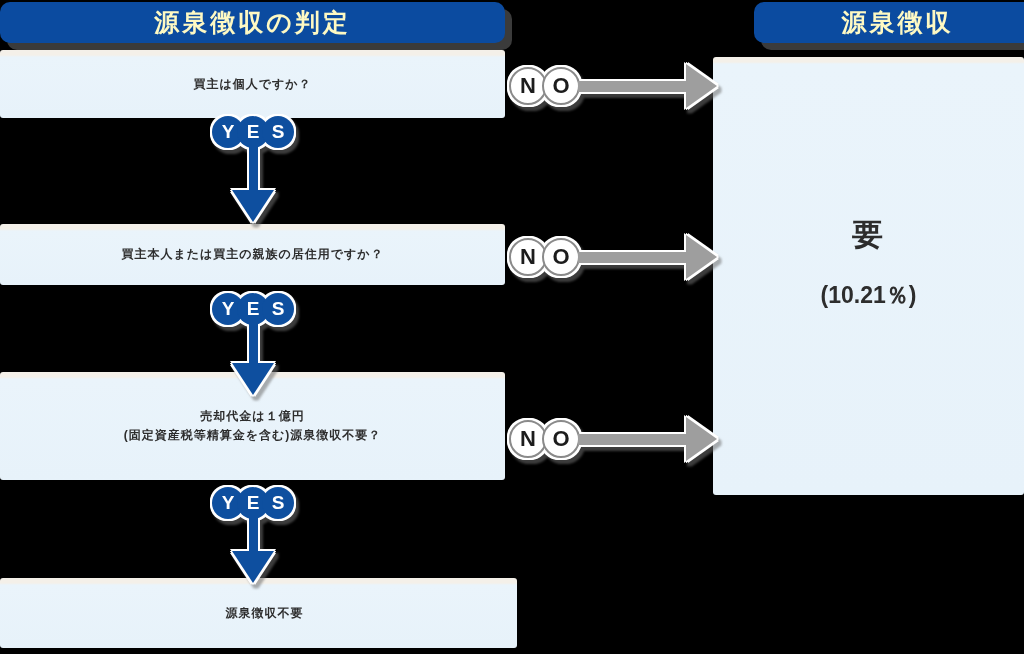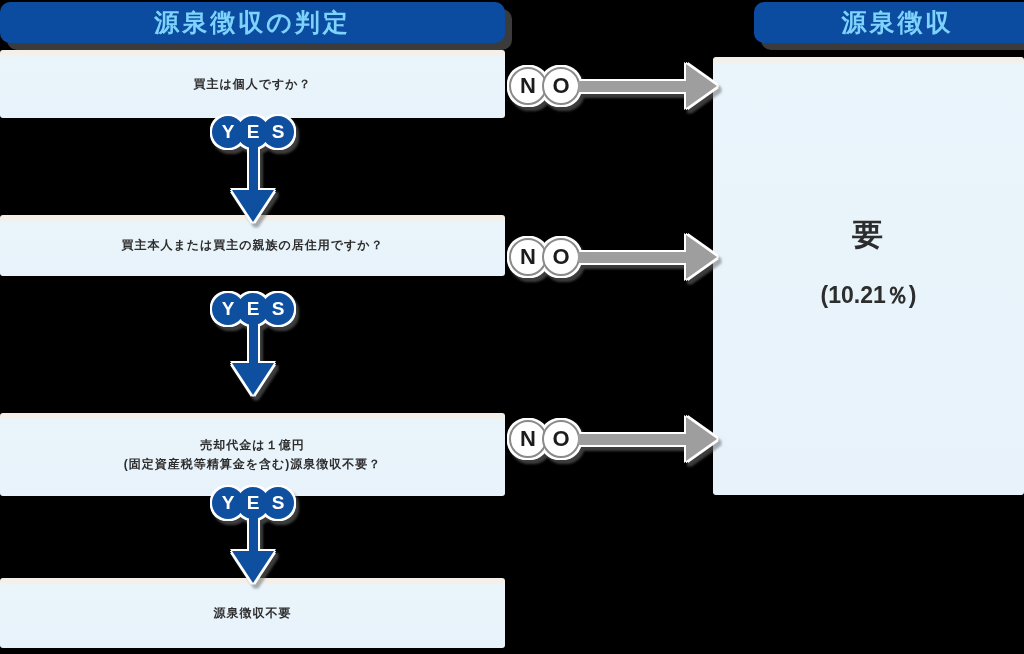--- a/index.html
+++ b/index.html
@@ -4,37 +4,37 @@
 <style>
   html,body{margin:0;padding:0;background:#000;}
   #canvas{
     position:relative;width:1024px;height:654px;background:#000;overflow:hidden;
     font-family:"Liberation Sans","DejaVu Sans",sans-serif;
   }
   
   .hdr{
     position:absolute;height:41px;background:#0b4ba0;border-radius:10px;
     display:flex;align-items:center;justify-content:center;
-    color:#7dd3fc;font-weight:bold;font-size:25px;letter-spacing:3px;
+    color:#fef9c3;font-weight:bold;font-size:25px;letter-spacing:3px;
     box-shadow:7px 7px 0 #3b3b3b;z-index:3;
   }
   #hdr-left{left:0;top:2px;width:505px;}
   #hdr-right{left:754px;top:2px;width:287px;}
   
   .qbox{
     position:absolute;left:0;width:505px;border-radius:3px;
     background:linear-gradient(to bottom,#f4f0e9 0,#f4f0e9 5px,#eaf4fb 7px,#e7f2fa 100%);
     display:flex;flex-direction:column;align-items:center;justify-content:center;
     color:#2d2d2d;font-weight:bold;font-size:12px;letter-spacing:1px;text-align:center;
     z-index:1;
   }
   #box-q1{top:50px;height:68px;}
-  #box-q2{top:215px;height:61px;}
-  #box-q3{top:413px;height:83px;line-height:1.55;text-align:center;}
-  #box-final{top:578px;height:70px;}
+  #box-q2{top:224px;height:61px;}
+  #box-q3{top:372px;height:108px;line-height:1.55;text-align:center;}
+  #box-final{top:578px;height:70px;padding-left:12px;}
   #rbox{
     position:absolute;left:713px;top:57px;width:311px;height:438px;border-radius:3px;
     background:linear-gradient(to bottom,#f4f0e9 0,#f4f0e9 5px,#eaf4fb 7px,#e7f2fa 100%);
     display:flex;flex-direction:column;align-items:center;justify-content:center;
     color:#2d2d2d;z-index:1;
   }
   #rbox .big{font-size:31px;font-weight:bold;letter-spacing:2px;transform:translateY(-14px);}
   #rbox .rate{font-size:23px;font-weight:bold;margin-top:24px;transform:translateY(-14px);}
   
   .yes-arrow{

